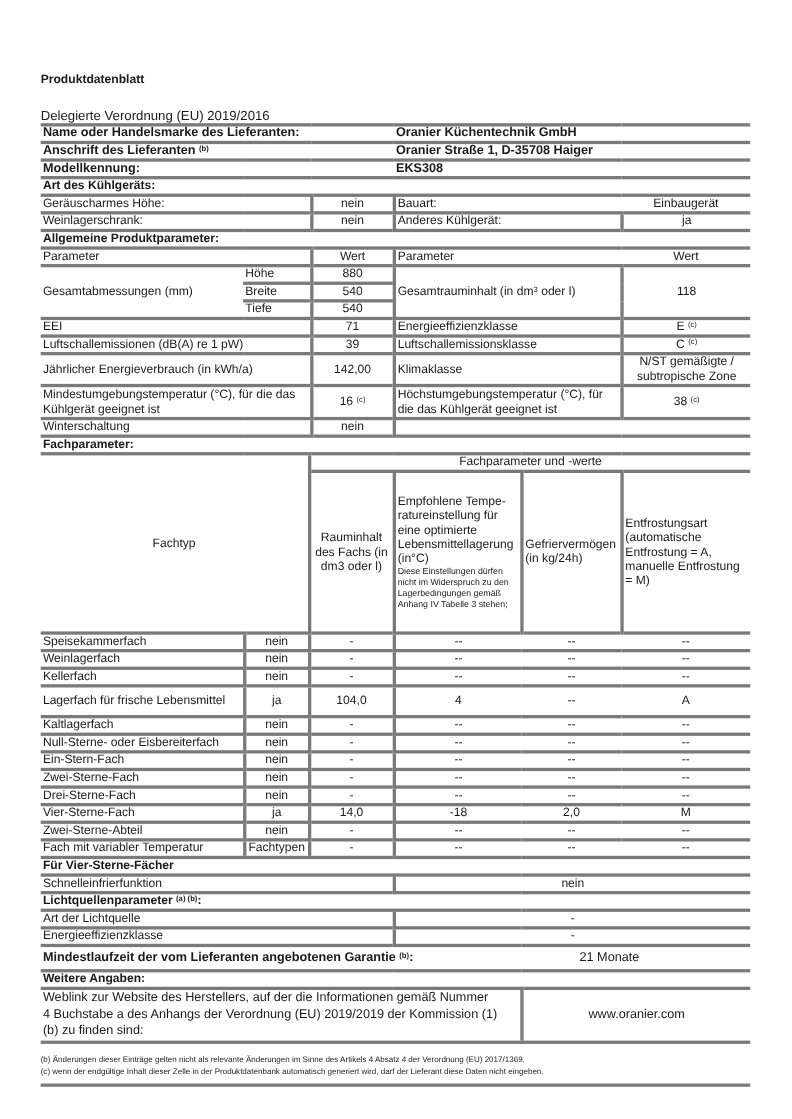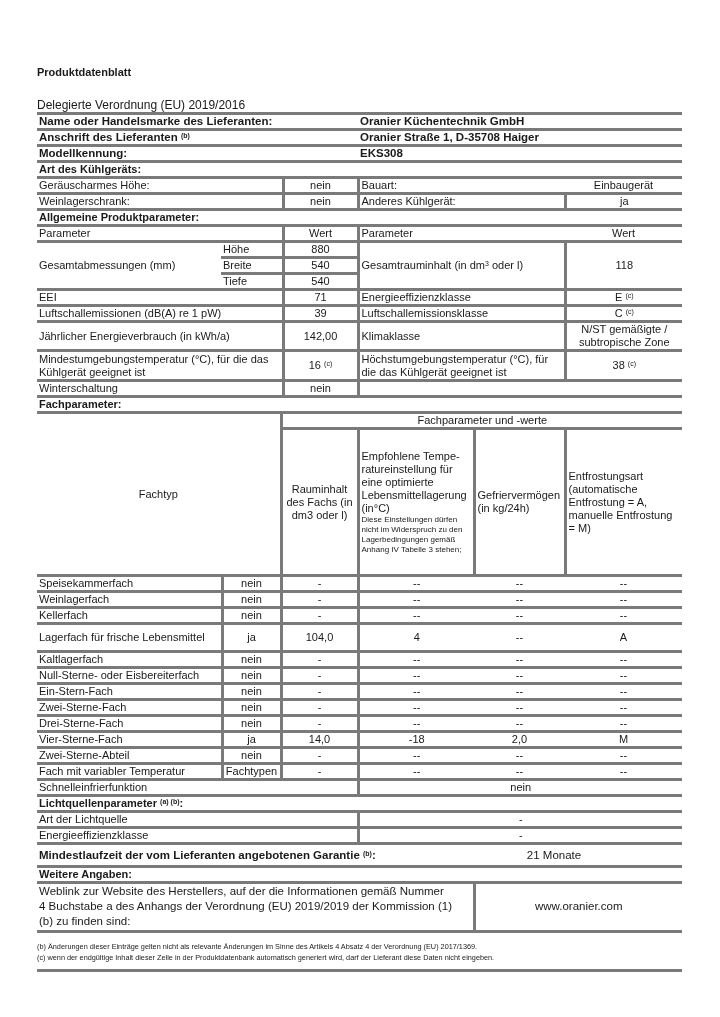--- a/index.html
+++ b/index.html
@@ -256,20 +256,23 @@
       </tbody>
   </table>
 
   <table>
     <colgroup>
         <col style="width:321px">
         <col style="width:116px">
         <col style="width:208px">
       </colgroup>
     <tbody>
+        <tr style="height:14px">
+      <td colspan="3" class="sec">Für Vier-Sterne-Fächer</td>
+    </tr>
     <tr style="height:13px">
       <td>Schnelleinfrierfunktion</td>
       <td colspan="2" class="c vl">nein</td>
     </tr>
     <tr style="height:15px">
       <td colspan="3" class="sec"><span>Lichtquellenparameter</span> <sup>(a) (b)</sup><span>:</span></td>
     </tr>
     <tr style="height:13px">
       <td>Art der Lichtquelle</td>
       <td colspan="2" class="c vl">-</td>

